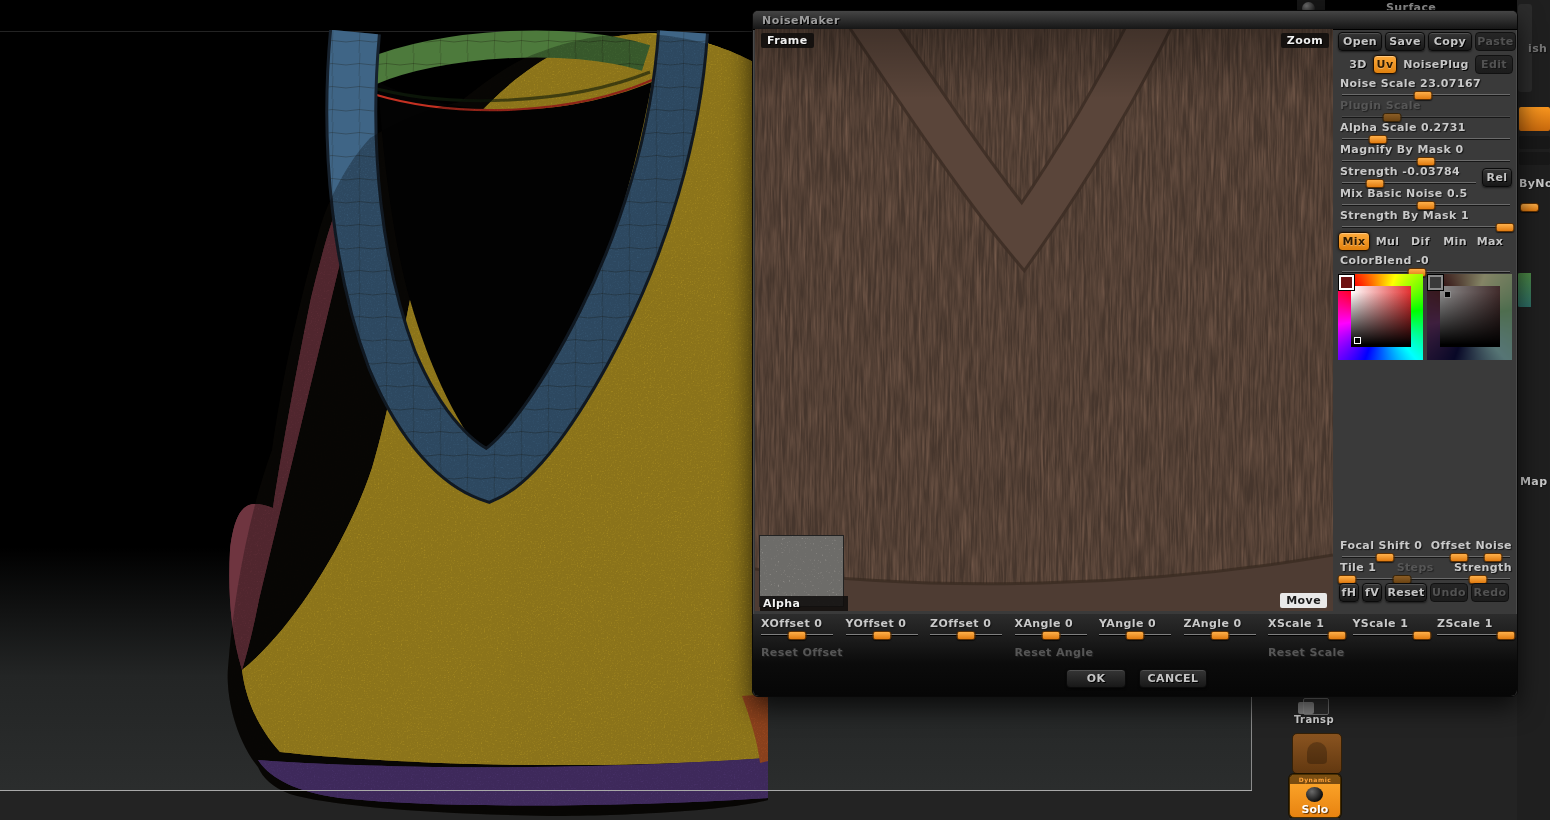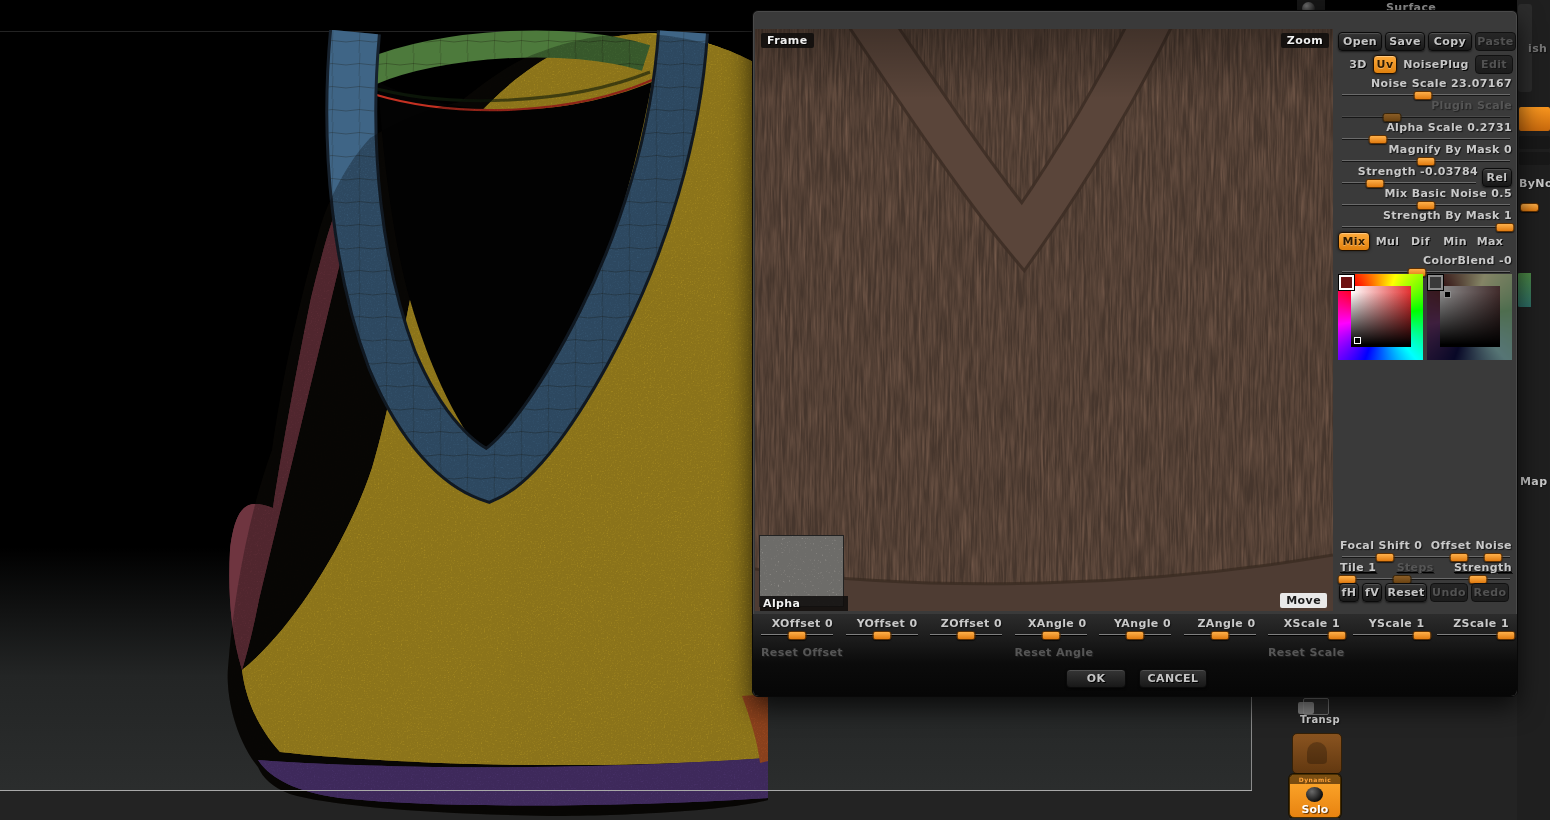--- a/index.html
+++ b/index.html
@@ -8,21 +8,21 @@
   .abs{position:absolute;}
   
   #canvas-top-strip{left:0;top:0;width:1517px;height:31px;background:#000;}
   #doc-canvas{left:0;top:32px;width:1251px;height:758px;
      background:linear-gradient(180deg,#000 0%,#000 68%,#232525 85%,#2b2d2d 100%);}
   #canvas-bottom-line{left:0;top:790px;width:1252px;height:1px;background:#a9a9a9;z-index:3;}
   #canvas-right-line{left:1251px;top:640px;width:1px;height:150px;background:#8a8a8a;z-index:3;}
   #vest-svg{left:130px;top:30px;z-index:2;}
   
   .zl{font-weight:bold;font-size:11px;color:#c9c9c9;letter-spacing:.4px;
-      text-shadow:1px 1px 1px #141414;white-space:nowrap;text-align:right;}
+      text-shadow:1px 1px 1px #141414;white-space:nowrap;}
   .zl.dim{color:#565656;text-shadow:1px 1px 1px #222;}
   
   .btn{display:inline-flex;align-items:center;justify-content:center;box-sizing:border-box;
     background:linear-gradient(#353535,#181818);border:1px solid #0a0a0a;border-radius:4px;
     color:#c6c6c6;font-weight:bold;font-size:11px;letter-spacing:.4px;text-shadow:1px 1px #000;
     box-shadow:inset 0 1px 0 rgba(255,255,255,.14),0 1px 2px rgba(0,0,0,.55);
     height:19px;padding:0 7px;cursor:pointer;}
   .btn.active{background:linear-gradient(#ffab3c,#e0810e);color:#2e1a00;
     text-shadow:0 1px 0 rgba(255,255,255,.3);border-color:#201000;
     box-shadow:inset 0 1px 0 rgba(255,255,255,.35),0 0 3px rgba(0,0,0,.6);}
@@ -189,20 +189,23 @@
     <div class="blob"></div>
   </div>
   <div class="abs" id="solo-btn">
     <div id="solo-top">Dynamic</div>
     <div id="solo-sphere"></div>
     <div id="solo-label">Solo</div>
   </div>
   <div class="abs" id="next-btn"></div>
 
   <div class="abs" id="dlg">
+    <div class="abs" id="dlg-title">
+      <span>NoiseMaker</span>
+    </div>
 
     <div class="abs" id="preview">
       <svg width="578" height="582" viewBox="0 0 578 582">
         <defs>
           <filter id="streaks" x="0" y="0" width="100%" height="100%">
             <feTurbulence type="fractalNoise" baseFrequency="0.45 0.025" numOctaves="3" result="n"></feTurbulence>
             <feColorMatrix in="n" type="matrix" values="0 0 0 0 0  0 0 0 0 0  0 0 0 0 0  0.55 0.55 0.55 0 0"></feColorMatrix>
           </filter>
           <linearGradient id="vign" x1="0" y1="0" x2="0" y2="1">
             <stop offset="0" stop-color="rgba(0,0,0,0.28)"></stop>
@@ -327,21 +330,21 @@
         <span class="zl">Offset Noise</span>
       </div>
       <div class="track">
         <div class="handle" style="left:26%"></div>
         <div class="handle" style="left:69%"></div>
         <div class="handle" style="left:89%"></div>
       </div>
     </div>
 
     <div class="sl" style="left:587px;top:550px;">
-      <div style="display:flex;justify-content:space-between;text-decoration:underline;">
+      <div style="display:flex;justify-content:space-between;">
         <span class="zl">Tile 1</span>
         <span class="zl dim">Steps</span>
         <span class="zl">Strength</span>
       </div>
       <div class="track">
         <div class="handle" style="left:4%"></div>
         <div class="handle" style="left:36%;background:linear-gradient(#8a5d26,#6b4312);border-color:#3a2406;"></div>
         <div class="handle" style="left:80%"></div>
       </div>
     </div>

